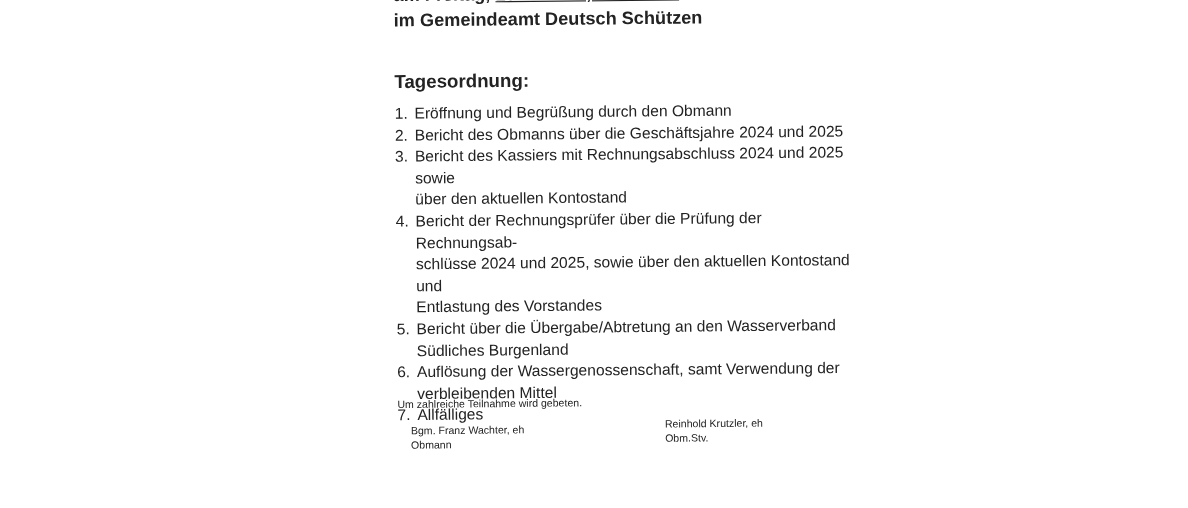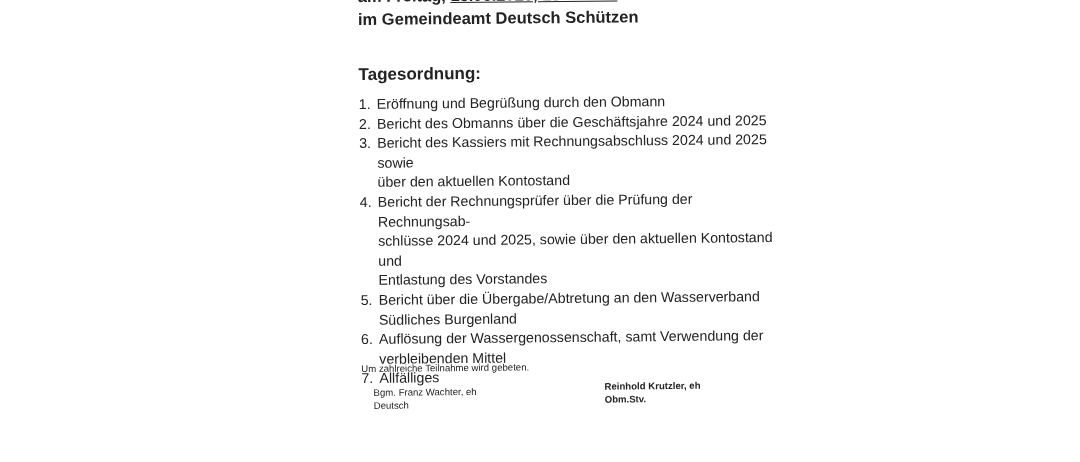--- a/index.html
+++ b/index.html
@@ -73,21 +73,21 @@
       white-space: pre-line;
     }
     .small {
       position: absolute;
       font-size: 9.6px;
       line-height: 13px;
       white-space: nowrap;
     }
     .closing { left: 360px; top: 362px; }
     .sig-left { left: 372px; top: 386px; }
-    .sig-right { left: 603px; top: 382px; font-weight: bold; }
+    .sig-right { left: 603px; top: 382px; }
   </style>
 </head>
 <body>
 
 <div class="page">
 
   <div class="header-line cut">
     <span>am Freitag, </span><span class="underline">13.03.2026, 18:00 Uhr</span>
   </div>
 
@@ -128,21 +128,21 @@
     <li>
       <span class="num">7.</span>
       <span class="text">Allfälliges</span>
     </li>
   </ol>
 
   <div class="small closing">Um zahlreiche Teilnahme wird gebeten.</div>
 
   <div class="small sig-left">
     <div>Bgm. Franz Wachter, eh</div>
-    <div>Deutsch</div>
+    <div>Obmann</div>
   </div>
 
   <div class="small sig-right">
     <div>Reinhold Krutzler, eh</div>
     <div>Obm.Stv.</div>
   </div>
 
 </div>
 
 </body></html>

